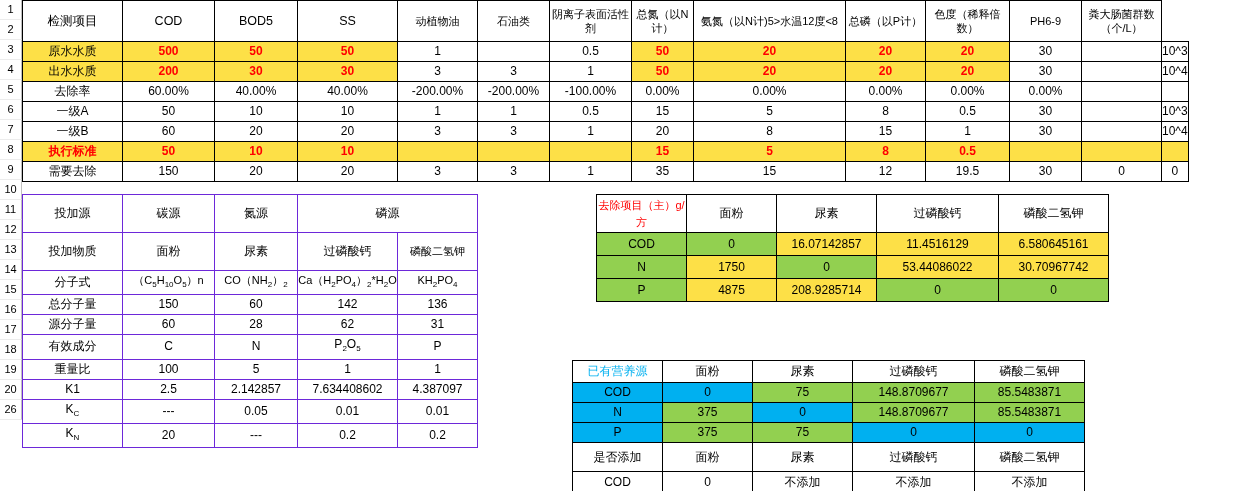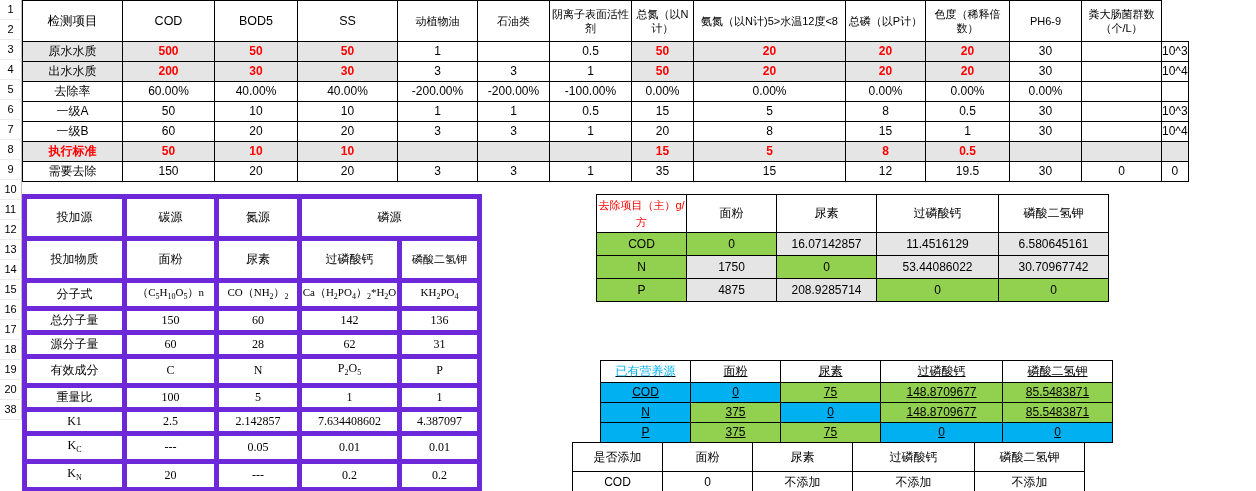--- a/index.html
+++ b/index.html
@@ -5,26 +5,26 @@
   html,body{margin:0;padding:0;background:#ffffff;}
   body{font-family:"Liberation Sans", sans-serif;font-size:12px;color:#000;}
   #sheet{position:relative;width:1256px;height:491px;overflow:hidden;}
   table.grid{border-collapse:collapse;table-layout:fixed;}
   td,th{padding:0;margin:0;}
   .cell{border:1px solid #d4d4d4;height:19px;line-height:19px;text-align:center;overflow:hidden;white-space:nowrap;font-size:12px;}
   
   #tbl-main{position:absolute;left:0;top:0;}
   #tbl-main td.cell{border:1px solid #000;}
   .hdr{font-weight:normal;font-size:12.5px;}
-  .yellow{background:#e5e5e5;margin-top:28px;}
+  .yellow{background:#fde047;margin-top:28px;}
   .redbold{color:#ff0000;font-weight:bold;}
   .small{font-size:11px;}
   
   #tbl-left{position:absolute;left:22px;top:194px;}
-  #tbl-left td.cell{border:5px solid #6d28d9;font-family:Liberation Serif, serif;}
+  #tbl-left td.cell{border:1px solid #6d28d9;}
   
   .rblock{position:absolute;}
   .rblock td.cell{border:1px solid #000;}
   .green{background:#92d050;}
   .cyan{background:#00b0f0;}
   .bluetxt{color:#00b0f0;}
   .redtxt{color:#ff0000;}
   .rowlabels{position:absolute;left:0;top:0;width:22px;}
   .rl{height:19px;line-height:19px;font-size:11px;text-align:center;color:#000;border-right:1px solid #c0c0c0;border-bottom:1px solid #ececec;background:#fff;}
   sub{font-size:8px;}
@@ -48,21 +48,21 @@
     <div class="rl">11</div>
     <div class="rl">12</div>
     <div class="rl">13</div>
     <div class="rl">14</div>
     <div class="rl">15</div>
     <div class="rl">16</div>
     <div class="rl">17</div>
     <div class="rl">18</div>
     <div class="rl">19</div>
     <div class="rl">20</div>
-    <div class="rl">38</div>
+    <div class="rl">26</div>
   </div>
 
   <table class="grid" id="tbl-main" style="left:22px;top:0;">
     <colgroup>
       <col style="width:100px">
         <col style="width:92px">
         <col style="width:83px">
         <col style="width:100px">
       <col style="width:80px">
         <col style="width:72px">
@@ -326,21 +326,21 @@
     <tr>
       <td class="cell green" style="height:22px;line-height:22px">P</td>
       <td class="cell yellow">4875</td>
       <td class="cell yellow">208.9285714</td>
       <td class="cell green">0</td>
       <td class="cell green">0</td>
     </tr>
   </tbody>
     </table>
 
-  <table class="grid rblock" style="left:600px;top:360px;text-decoration:underline;">
+  <table class="grid rblock" style="left:572px;top:360px;">
     <colgroup>
         <col style="width:90px">
         <col style="width:90px">
         <col style="width:100px">
         <col style="width:122px">
         <col style="width:110px">
       </colgroup>
     <tbody>
         <tr>
       <td class="cell bluetxt" style="height:21px;line-height:21px">已有营养源</td>

